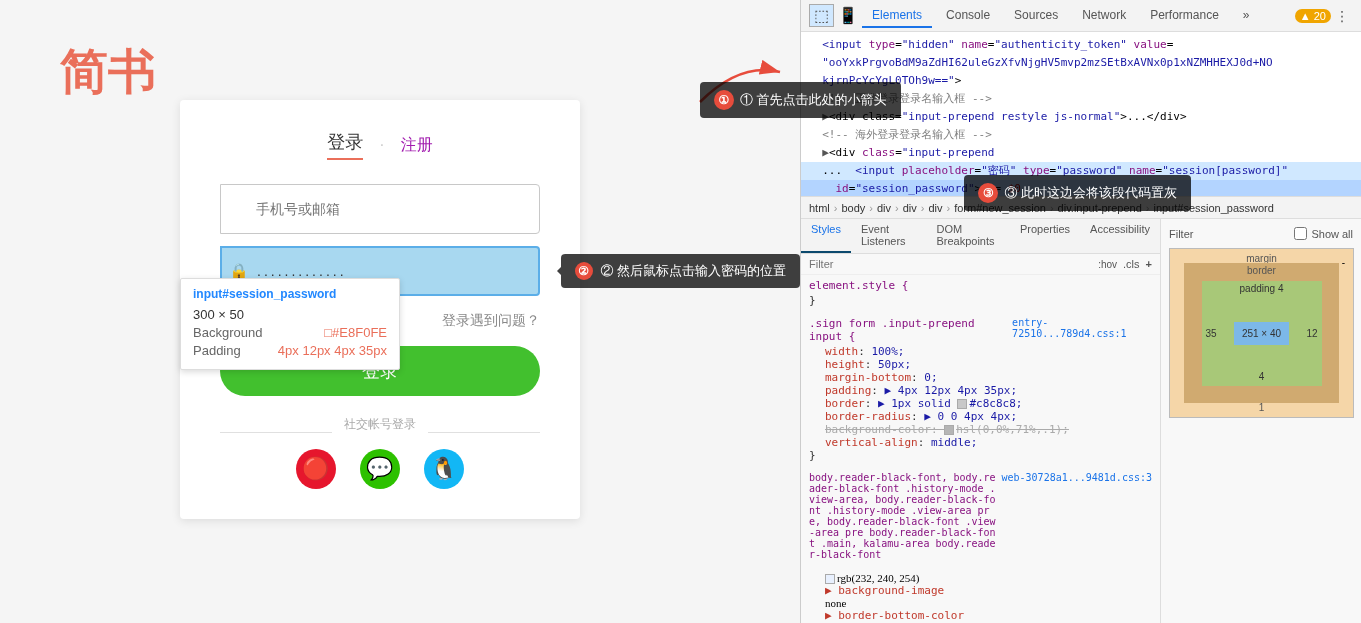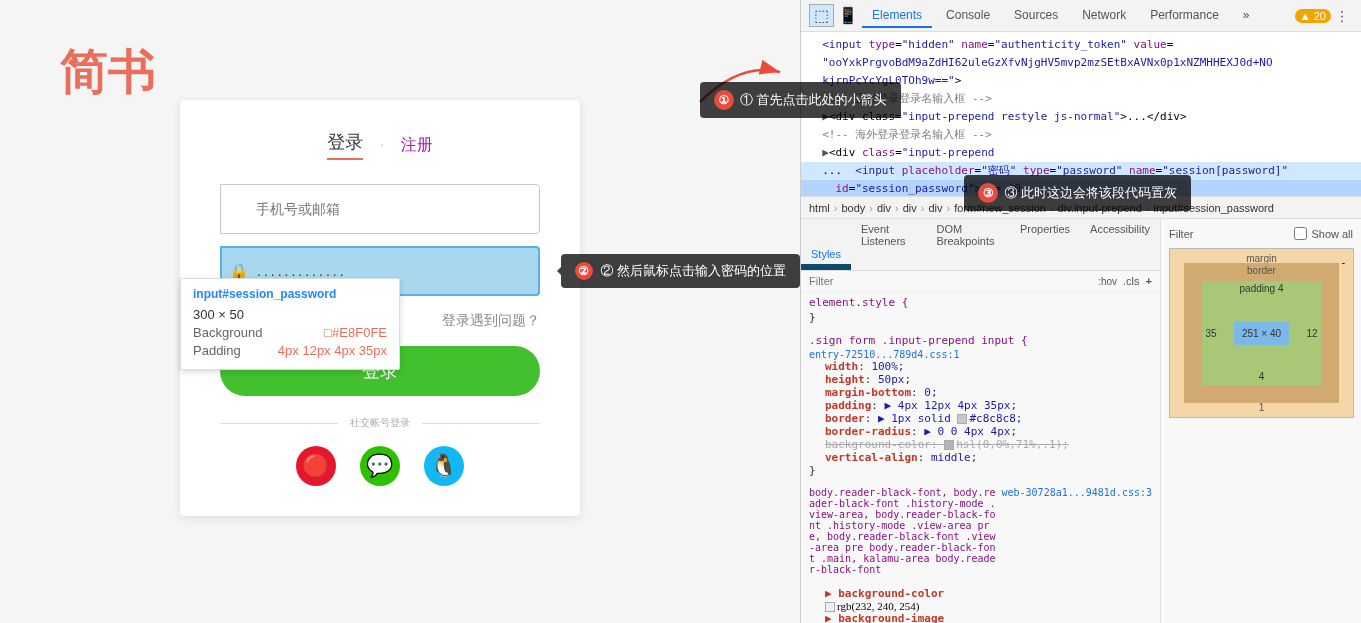--- a/index.html
+++ b/index.html
@@ -213,23 +213,23 @@
       color: white;
       border: none;
       border-radius: 25px;
       font-size: 18px;
       cursor: pointer;
       margin-bottom: 20px;
     }
 
     .divider-row {
       display: flex;
-      align-items: center;
+      align-items: flex-end;
       color: #ccc;
-      font-size: 10px;
+      font-size: 12px;
       margin-bottom: 16px;
     }
 
     .divider-row::before, .divider-row::after {
       content: '';
       flex: 1;
       height: 1px;
       background: #e0e0e0;
     }
 
@@ -398,22 +398,21 @@
     .styles-tab {
       padding: 4px 10px;
       font-size: 11px;
       cursor: pointer;
       color: #555;
       border-bottom: 2px solid transparent;
     }
 
     .styles-tab.active {
       color: #1a73e8;
-      border-bottom: 6px solid #0c4a6e;
-      margin-top: 25px;
+      border-bottom: 2px solid #0c4a6e;
     }
 
     .filter-bar {
       display: flex;
       align-items: center;
       padding: 4px 8px;
       border-bottom: 1px solid #eee;
       gap: 6px;
       flex-shrink: 0;
     }
@@ -464,21 +463,21 @@
       flex-shrink: 0;
       overflow-y: auto;
       padding: 8px;
       font-size: 11px;
     }
 
     .box-model {
       margin-top: 4px;
     }
 
-    .css-prop-name { color: #c0392b; font-weight: bold; }
+    .css-prop-name { color: #c0392b; }
     .css-colon { color: #333; }
     .link-blue { color: #1a73e8; }
 
     .bubble-1 {
       background: rgba(0,0,0,0.75);
       color: white;
       padding: 8px 14px;
       border-radius: 4px;
       font-size: 13px;
       white-space: nowrap;
@@ -703,21 +702,21 @@
       </div>
 
       <div class="css-rules">
 
         <div class="css-rule-block">
           <div class="css-selector">element.style {</div>
           <div class="css-brace">}</div>
         </div>
 
         <div class="css-rule-block">
-          <div style="display:flex; justify-content:space-between;flex-direction:column;">
+          <div style="display:flex; justify-content:space-between;">
             <span class="css-selector">.sign form .input-prepend input {</span>
             <span class="css-file-link link-blue">entry-72510...789d4.css:1</span>
           </div>
           <div class="css-prop">
             <span class="css-prop-name">width</span><span class="css-colon">: </span><span class="css-val">100%;</span>
           </div>
           <div class="css-prop">
             <span class="css-prop-name">height</span><span class="css-colon">: </span><span class="css-val">50px;</span>
           </div>
           <div class="css-prop">
@@ -742,29 +741,27 @@
         </div>
 
         <div class="css-rule-block">
           <div style="display:flex; justify-content:space-between;">
             <span class="css-selector" style="font-size:10px; word-break:break-all; white-space:normal;">body.reader-black-font, body.reader-black-font .history-mode .view-area, body.reader-black-font .history-mode .view-area pre, body.reader-black-font .view-area pre body.reader-black-font .main, kalamu-area body.reader-black-font</span>
             <span class="css-file-link link-blue" style="white-space:nowrap; font-size:10px;">web-30728a1...9481d.css:3</span>
           </div>
         </div>
 
         <div style="margin-top:8px;">
-          <div class="css-prop">
-            <span class="css-prop-name">▶ background-color</span>
-          </div>
           <div style="padding-left:16px; font-size:11px; font-family:Consolas;">
             <span style="display:inline-block;width:10px;height:10px;background:rgb(232,240,254);border:1px solid #aaa;vertical-align:middle;margin-right:2px;"></span>rgb(232, 240, 254)
           </div>
           <div class="css-prop">
             <span class="css-prop-name">▶ background-image</span>
           </div>
+          <div style="padding-left:16px; font-size:11px; font-family:Consolas;">none</div>
           <div class="css-prop">
             <span class="css-prop-name">▶ border-bottom-color</span>
           </div>
         </div>
 
       </div>
     </div>
 
     <div class="styles-right">
 

